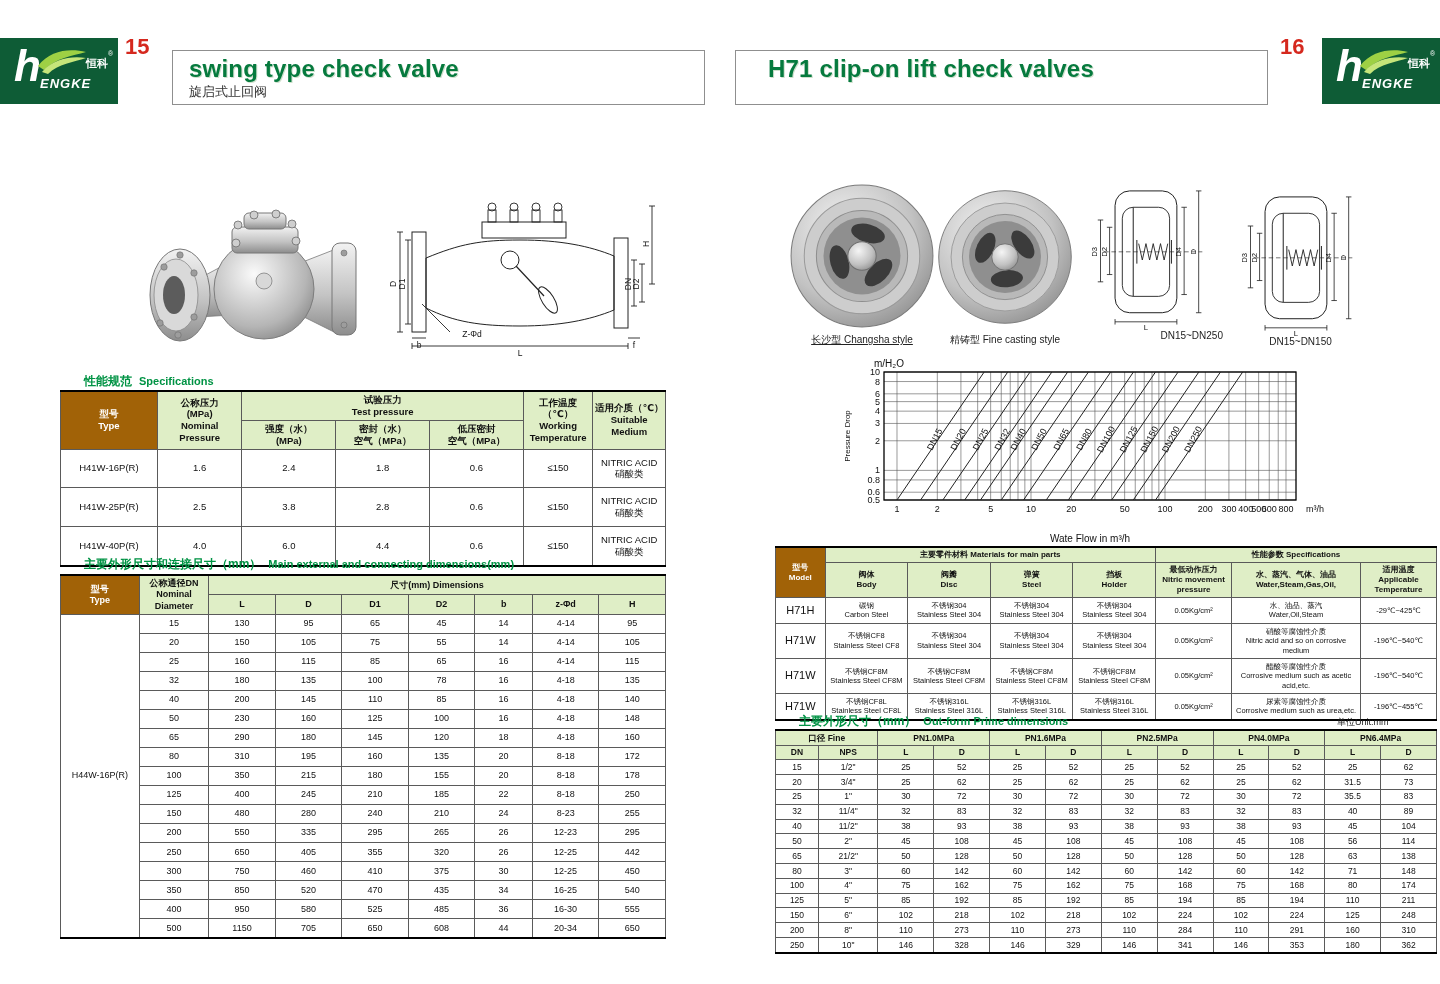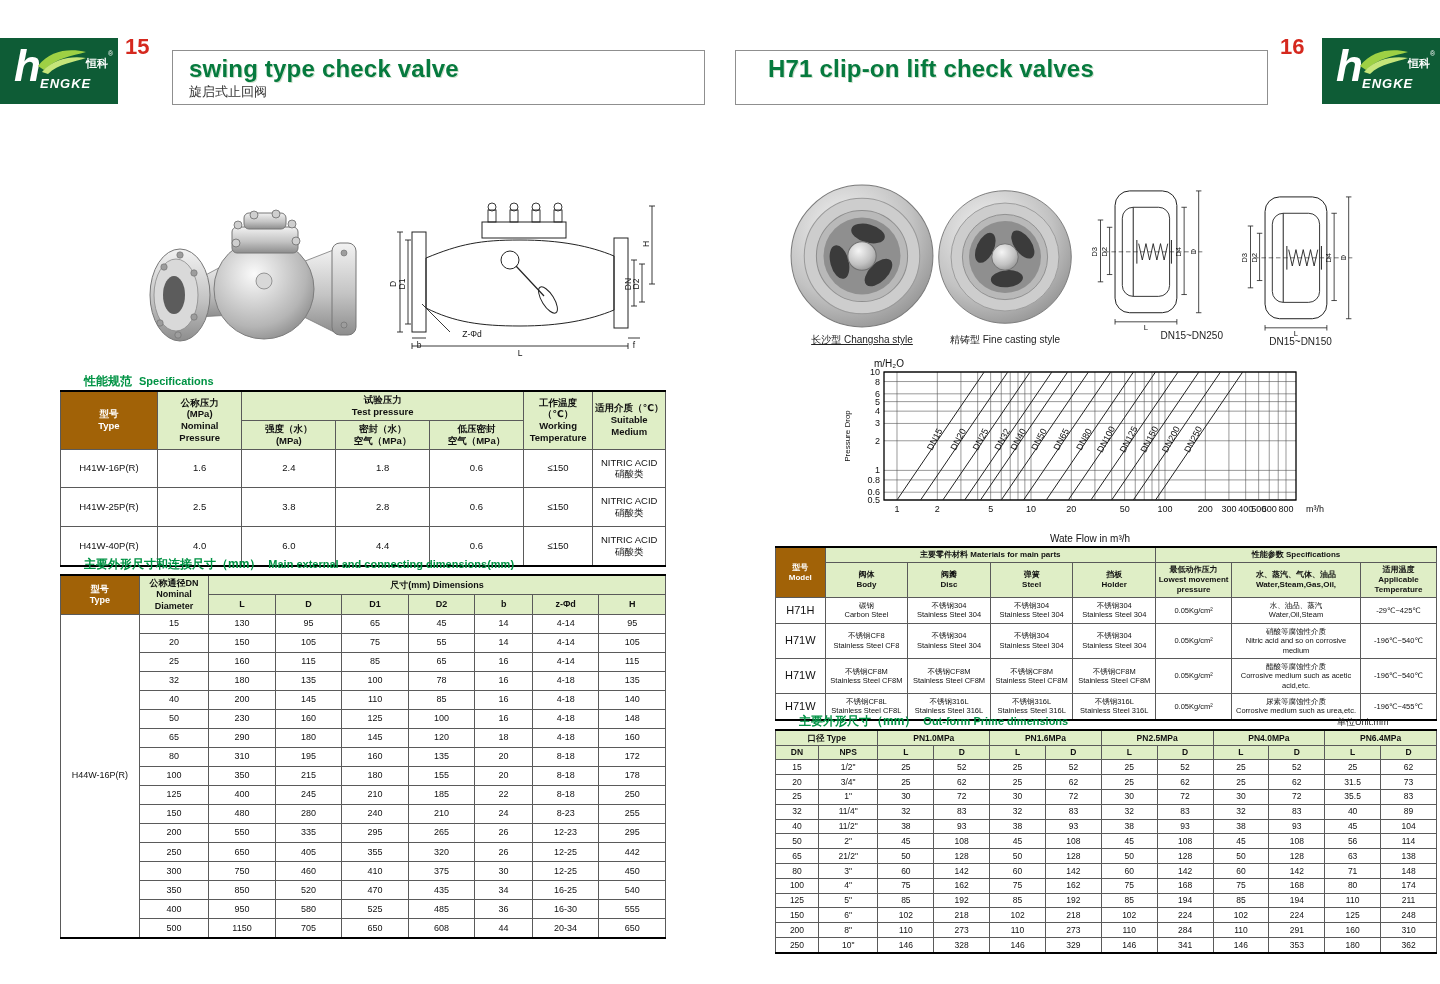--- a/index.html
+++ b/index.html
@@ -682,21 +682,21 @@
           <tr id="mat-sub">
               <th>阀体
 Body</th>
               <th>阀瓣
 Disc</th>
               <th>弹簧
 Steel</th>
               <th>挡板
 Holder</th>
               <th>最低动作压力
-Lowest movement
+Nitric movement
 pressure</th>
               <th>水、蒸汽、气体、油品
 Water,Steam,Gas,Oil,</th>
               <th>适用温度
 Applicable
 Temperature</th>
             </tr>
         </thead>
         <tbody id="mat-tbody">
             <tr>
@@ -779,21 +779,21 @@
             <col style="width:8.45%">
             <col style="width:8.45%">
             <col style="width:8.45%">
             <col style="width:8.45%">
             <col style="width:8.45%">
             <col style="width:8.45%">
             <col style="width:8.45%">
           </colgroup>
         <thead>
           <tr id="of-pn">
-              <th colspan="2">口径 Type</th>
+              <th colspan="2">口径 Fine</th>
               <th colspan="2">PN1.0MPa</th>
               <th colspan="2">PN1.6MPa</th>
               <th colspan="2">PN2.5MPa</th>
               <th colspan="2">PN4.0MPa</th>
               <th colspan="2">PN6.4MPa</th>
             </tr>
           <tr id="of-sub">
               <th>DN</th>
               <th>NPS</th>
               <th>L</th>

